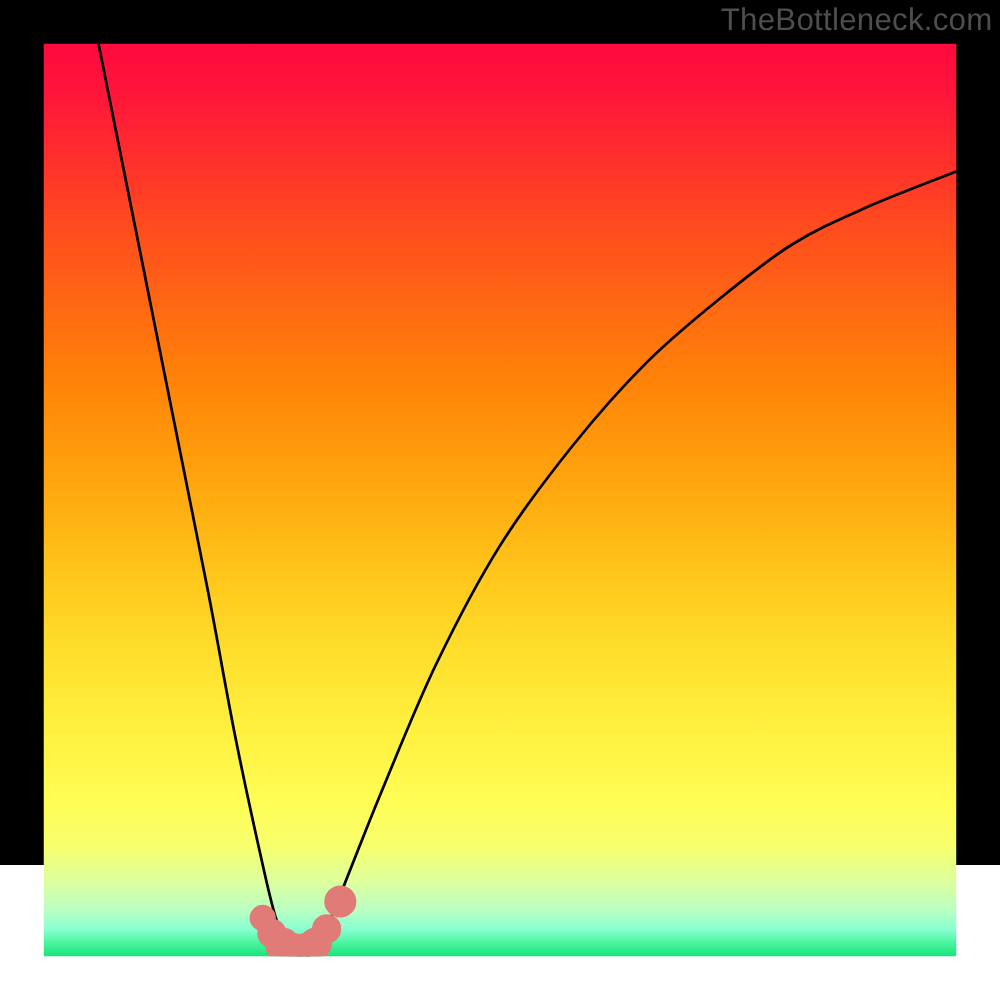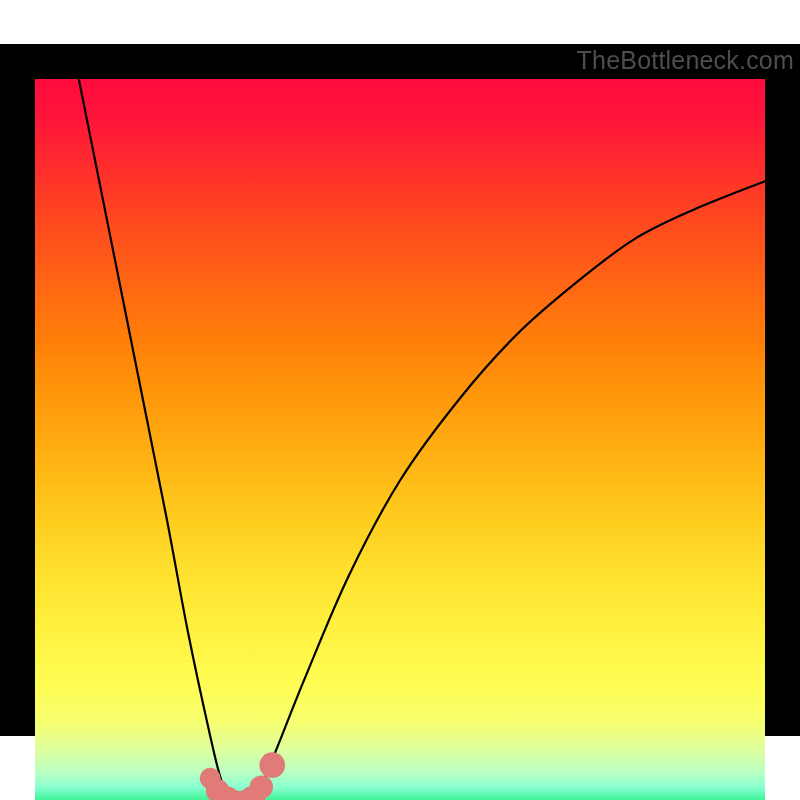--- a/index.html
+++ b/index.html
@@ -8,21 +8,20 @@
     width: 800px;
     height: 800px;
     overflow: hidden;
     font-family: Arial, Helvetica, sans-serif;
   }
   .frame {
     position: relative;
     width: 800px;
     height: 692px;
     background: #000;
-    margin-top: 44px;
   }
   .watermark {
     position: absolute;
     top: 2px;
     right: 6px;
     color: #4e4e4e;
     font-size: 25px;
     font-weight: 400;
     letter-spacing: 0.2px;
     z-index: 10;

